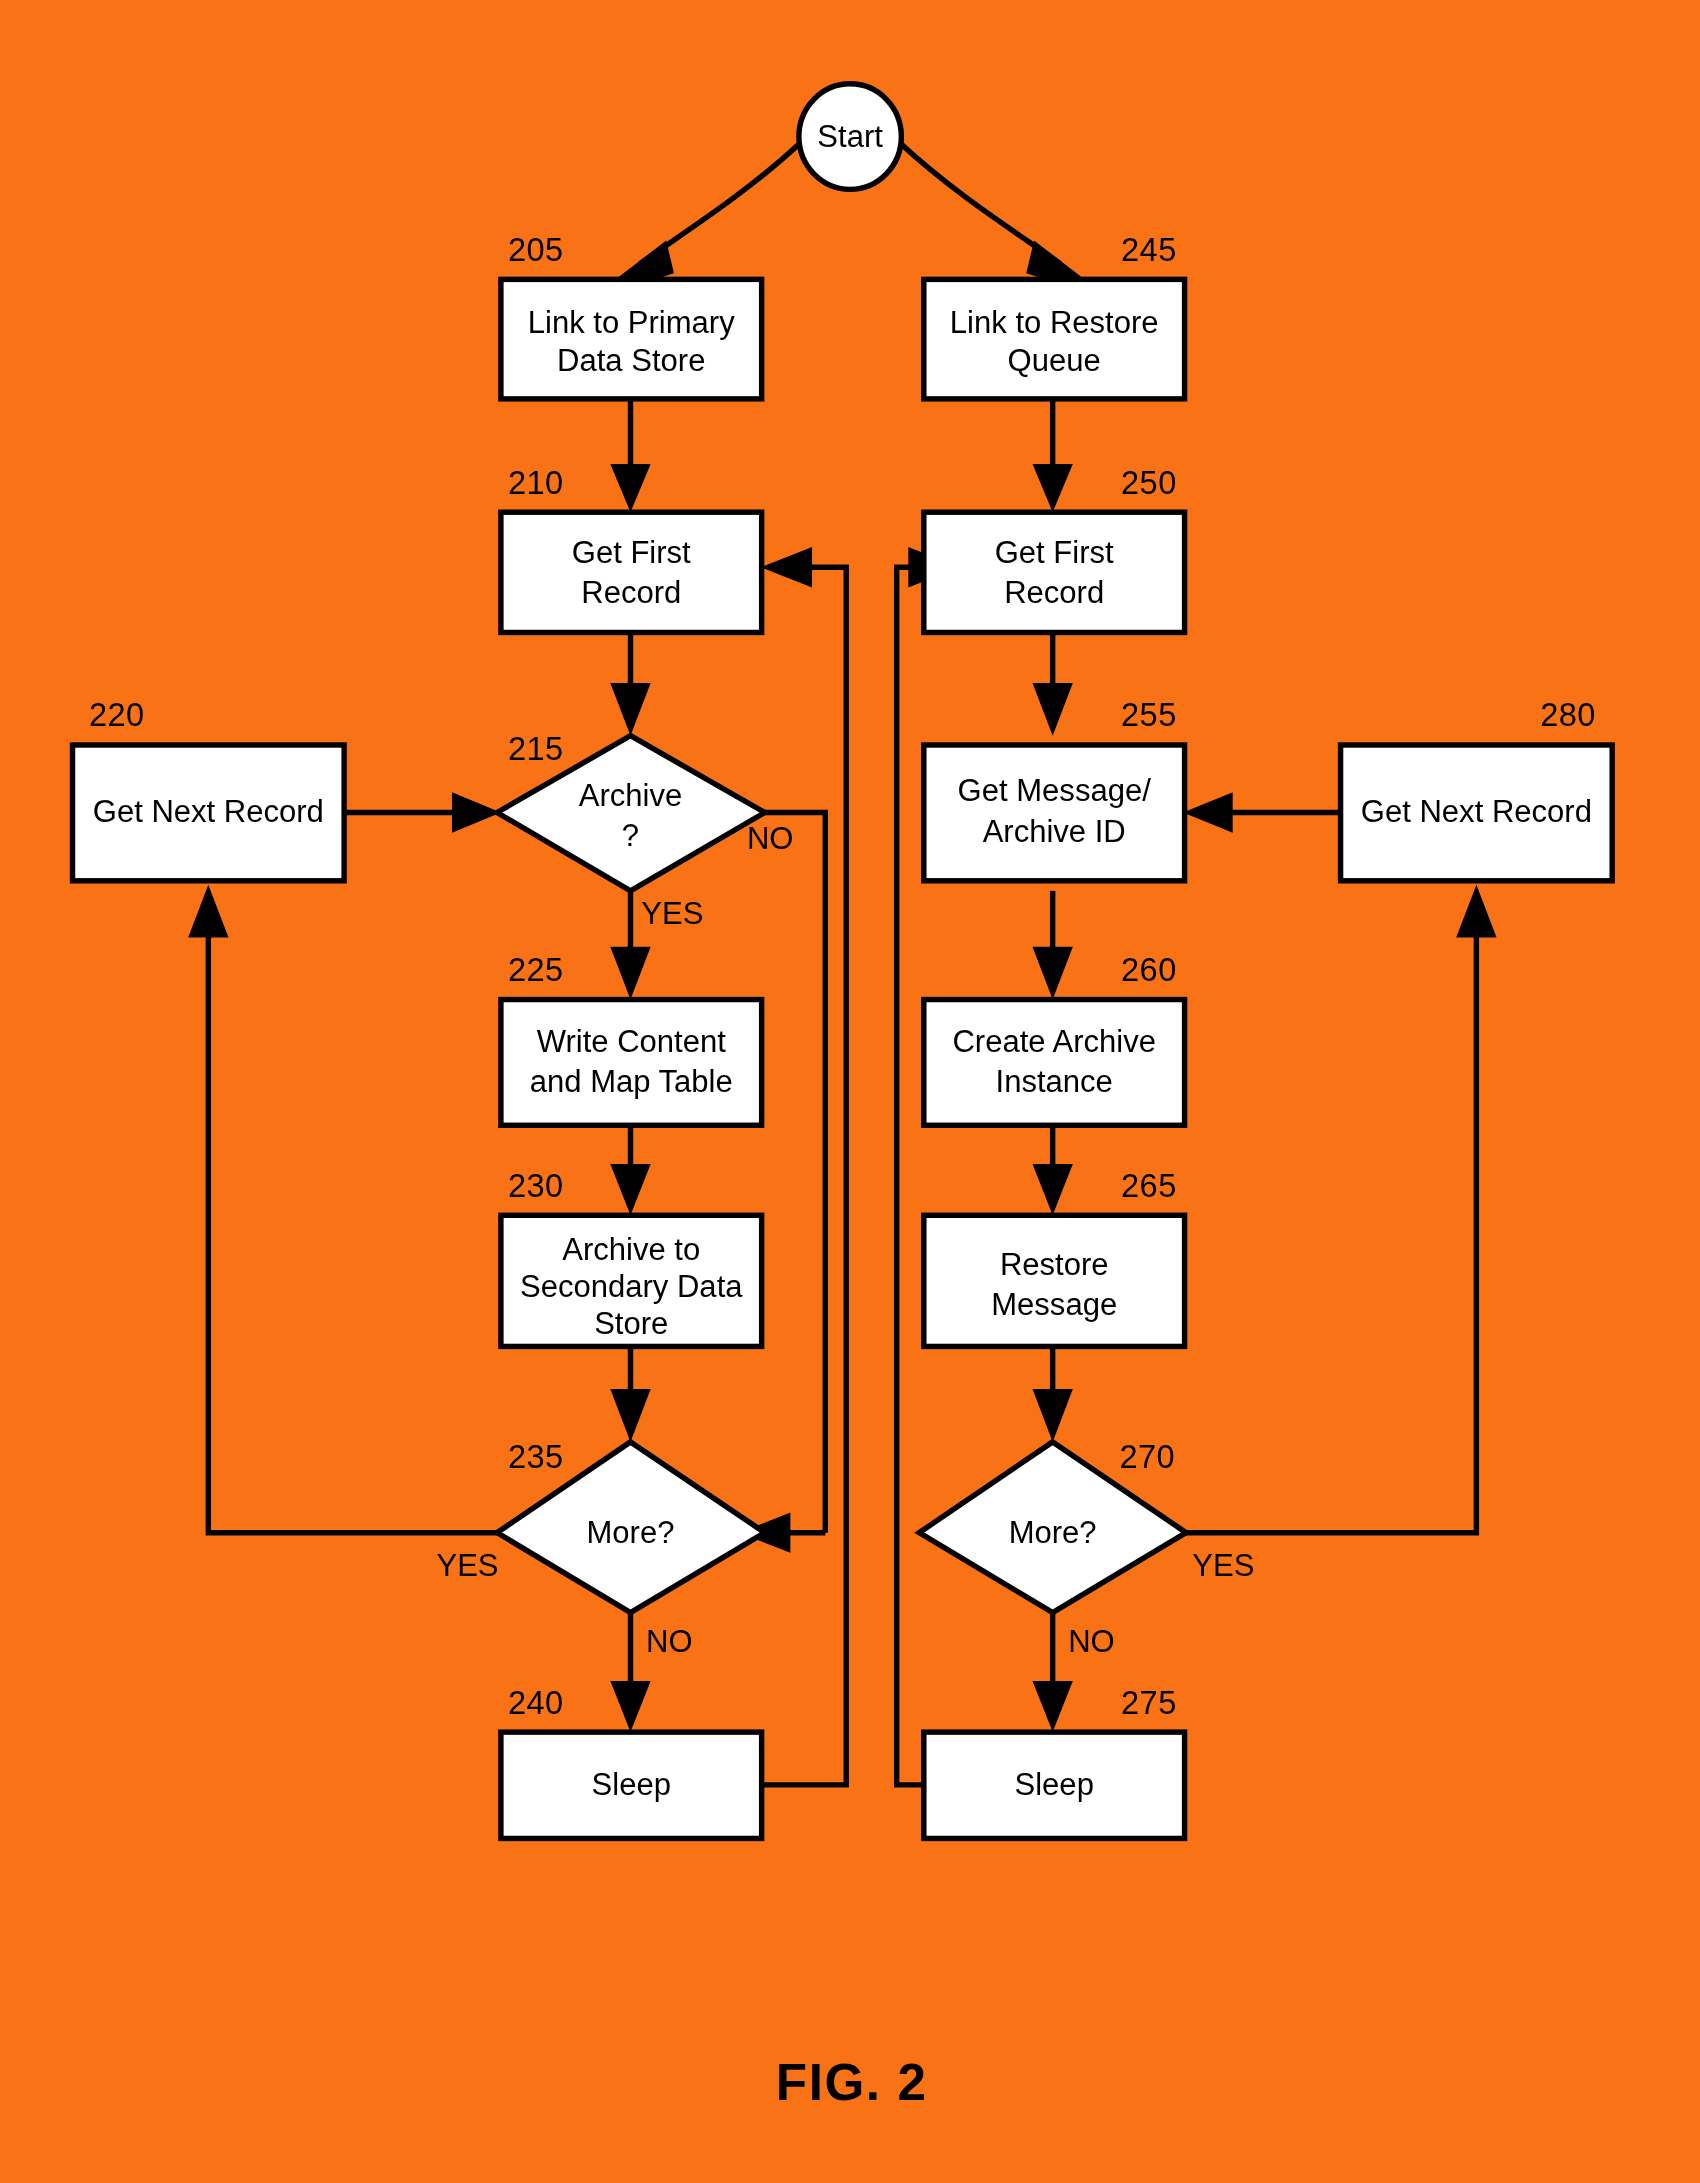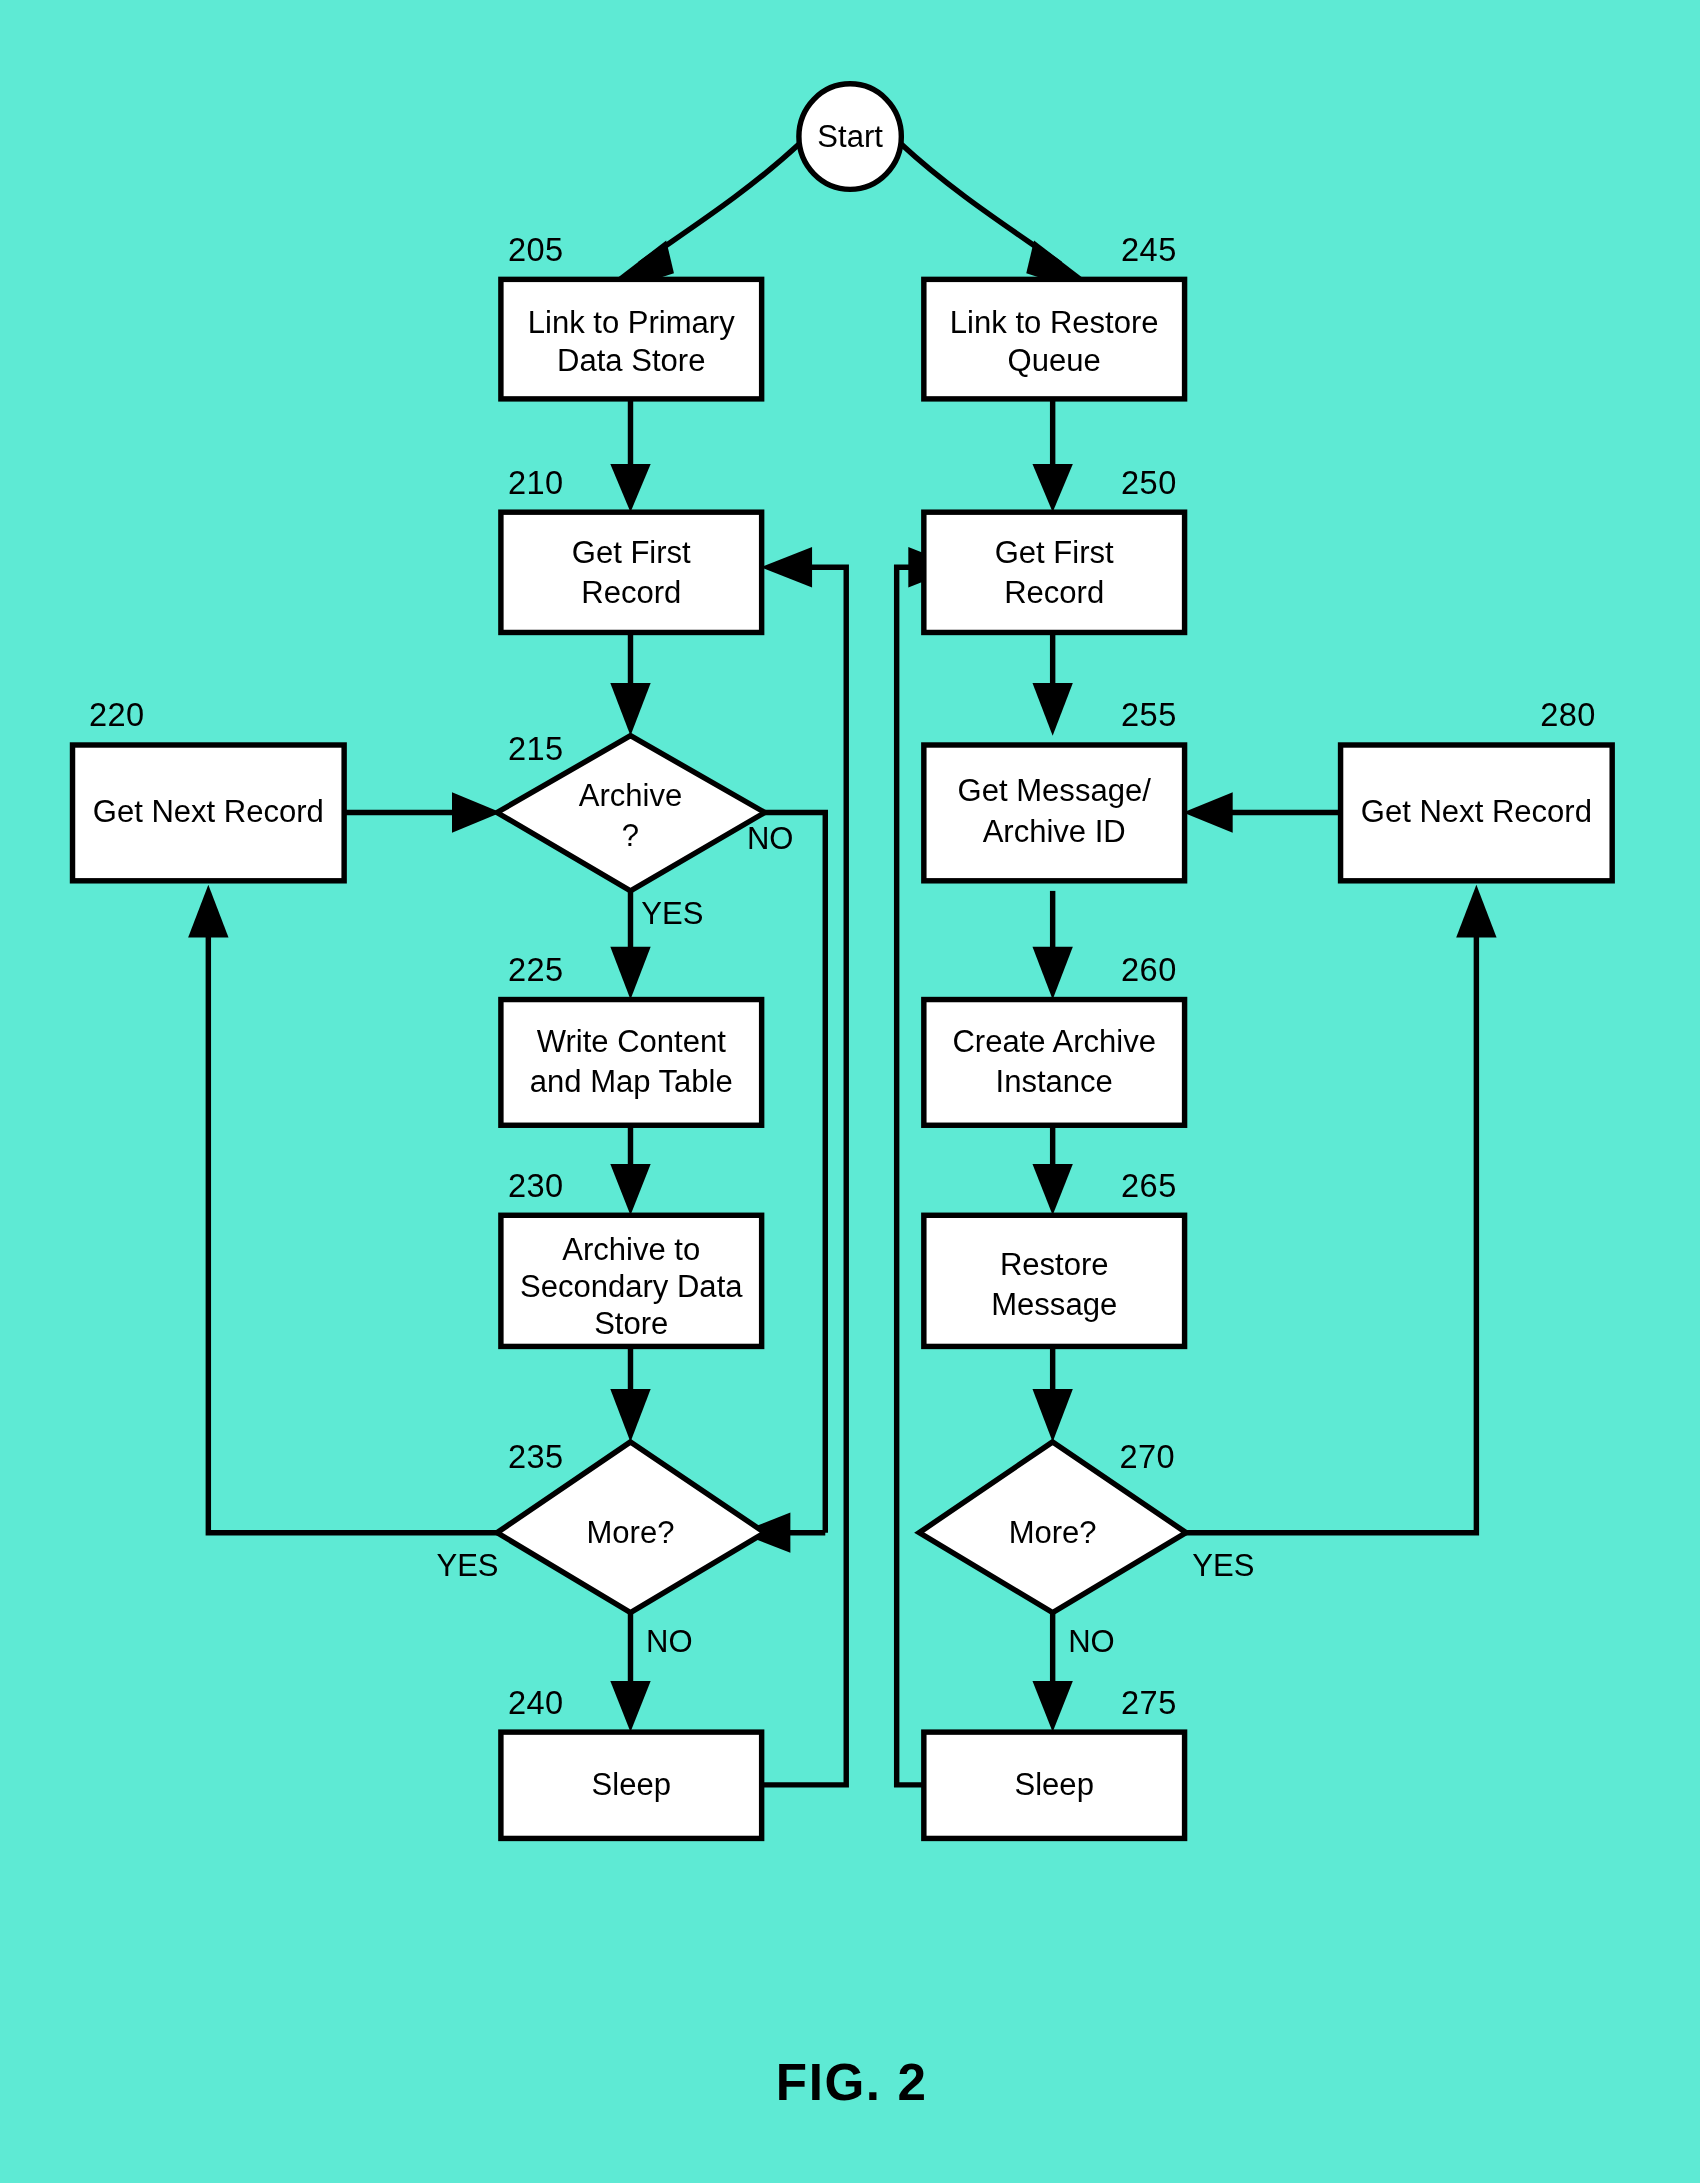--- a/index.html
+++ b/index.html
@@ -9,21 +9,21 @@
     background: #ffffff;
   }
   body {
     font-family: "Liberation Sans", sans-serif;
     color: #000000;
   }
   #sheet {
     position: relative;
     width: 1701px;
     height: 2183px;
-    background: #5eead4;
+    background: #f97316;
     overflow: hidden;
   }
   #figure-svg {
     position: absolute;
     left: 0;
     top: 0;
     width: 1701px;
     height: 2183px;
     display: block;
   }

